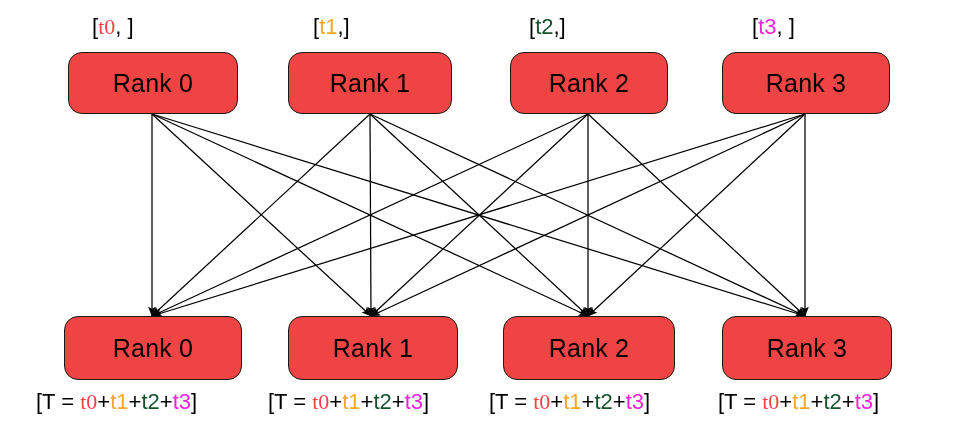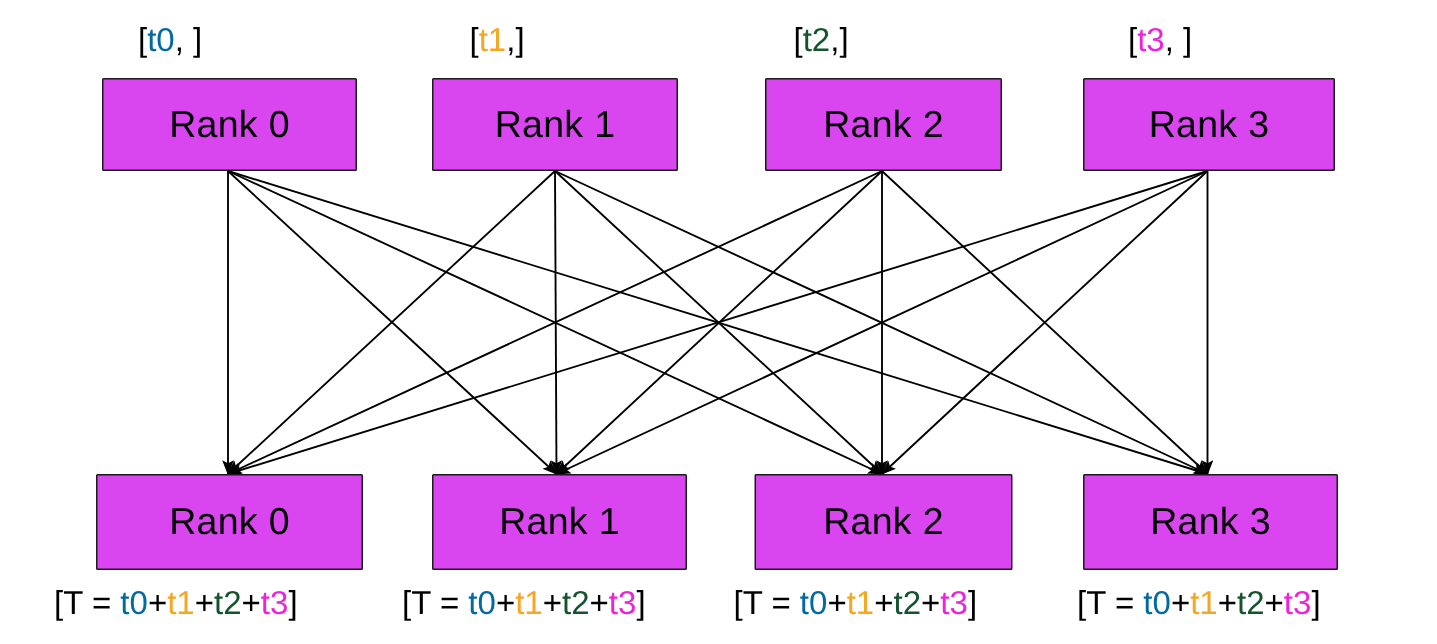--- a/index.html
+++ b/index.html
@@ -11,23 +11,23 @@
     position: relative;
     width: 958px;
     height: 429px;
     background: #ffffff;
     font-family: "Liberation Sans", sans-serif;
     overflow: hidden;
   }
   .node-box {
     position: absolute;
     box-sizing: border-box;
-    background: #d946ef;
+    background: #ef4444;
     border: 1.4px solid #1a1a1a;
-    border-radius: 1px;
+    border-radius: 14px;
     display: flex;
     align-items: center;
     justify-content: center;
     font-size: 25px;
     color: #000000;
     letter-spacing: 0.2px;
     z-index: 3;
   }
   .top-label {
     position: absolute;
@@ -36,21 +36,21 @@
     white-space: nowrap;
     z-index: 4;
   }
   .bottom-label {
     position: absolute;
     font-size: 22px;
     color: #000000;
     white-space: nowrap;
     z-index: 4;
   }
-  .tk-t0 { color: #0369a1; }
+  .tk-t0 { color: #ef4444; font-family: Liberation Serif, serif; }
   .tk-t1 { color: #f5a623; }
   .tk-t2 { color: #14532d; }
   .tk-t3 { color: #ee22dd; }
   .tk-plain { color: #000000; }
   #edge-layer {
     position: absolute;
     left: 0;
     top: 0;
     width: 958px;
     height: 429px;

